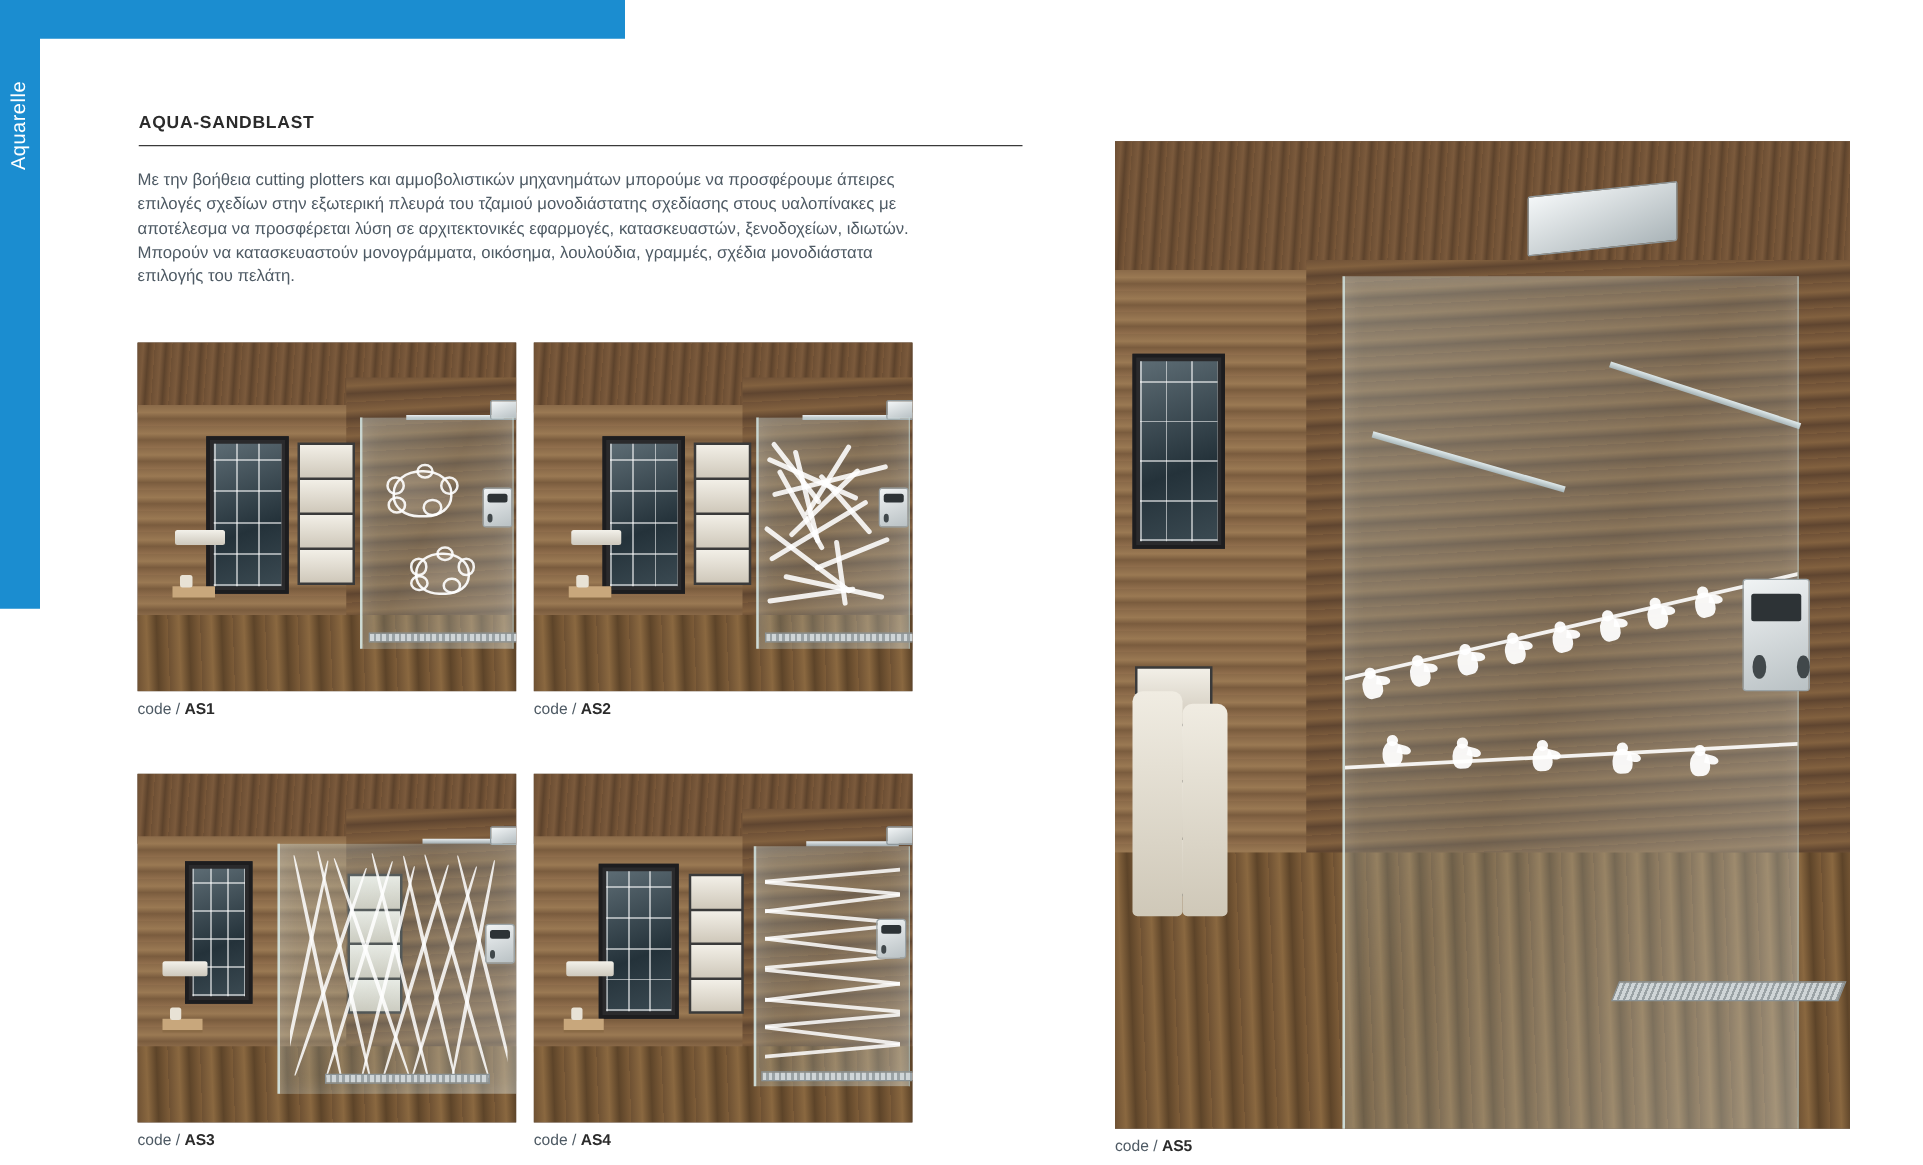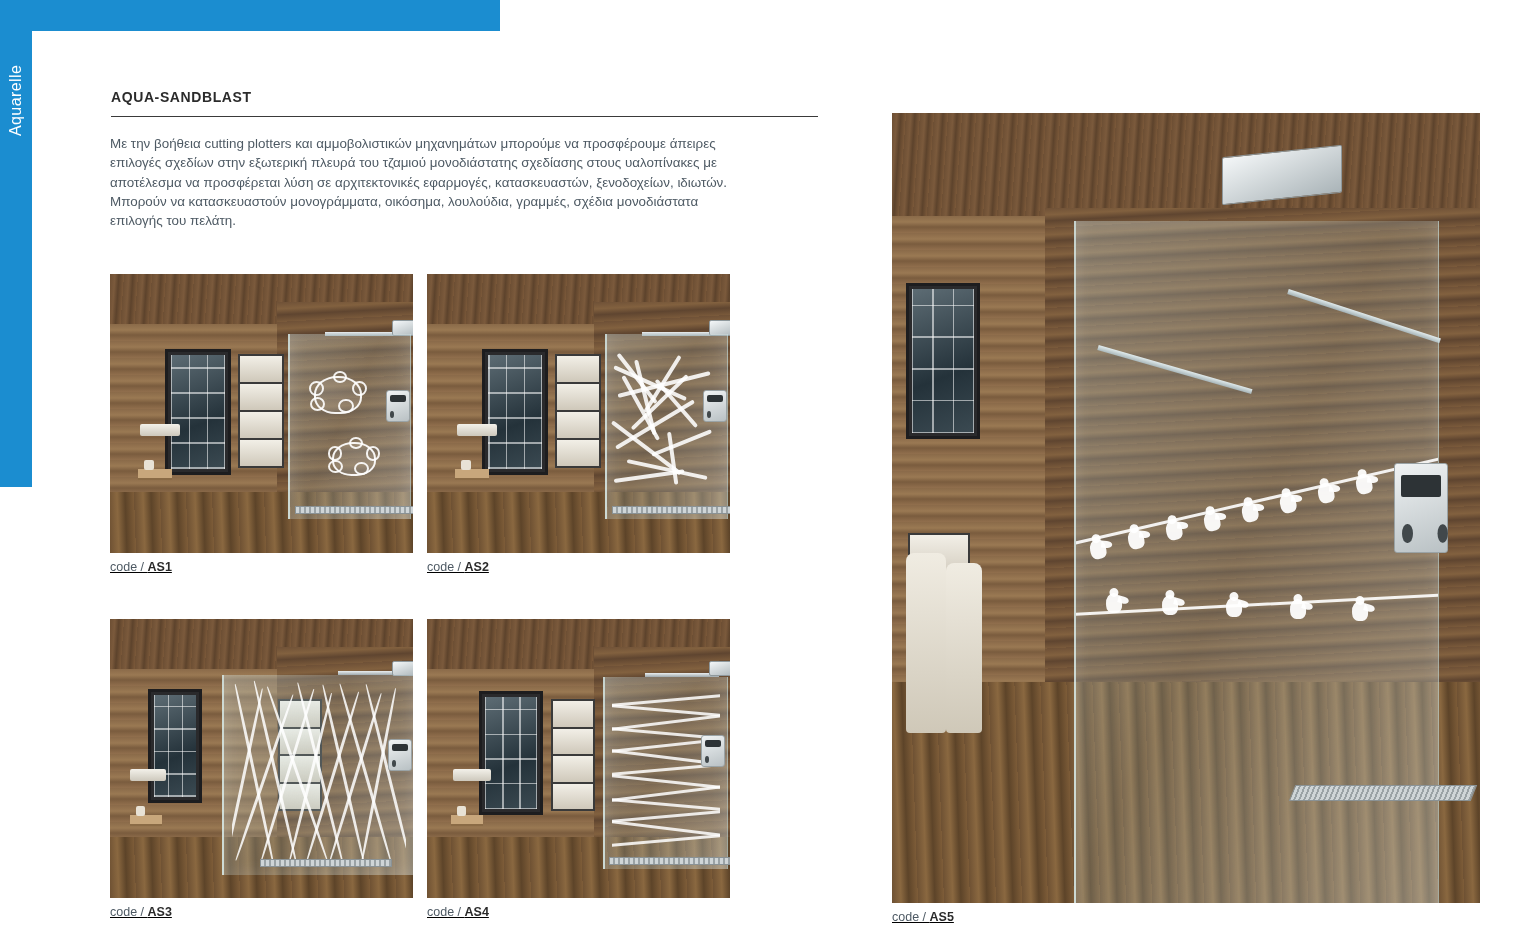--- a/index.html
+++ b/index.html
@@ -77,21 +77,20 @@
     top: 134px;
     width: 640px;
     font-size: 13.4px;
     line-height: 19.3px;
     color: #4e5a64;
   }
 
   
   .figure {
     position: absolute;
-    text-decoration: underline;
   }
   .figure .frame {
     position: relative;
     overflow: hidden;
     background: #5b4533;
   }
   .caption {
     margin-top: 7px;
     font-size: 12.5px;
     color: #4e5a64;

